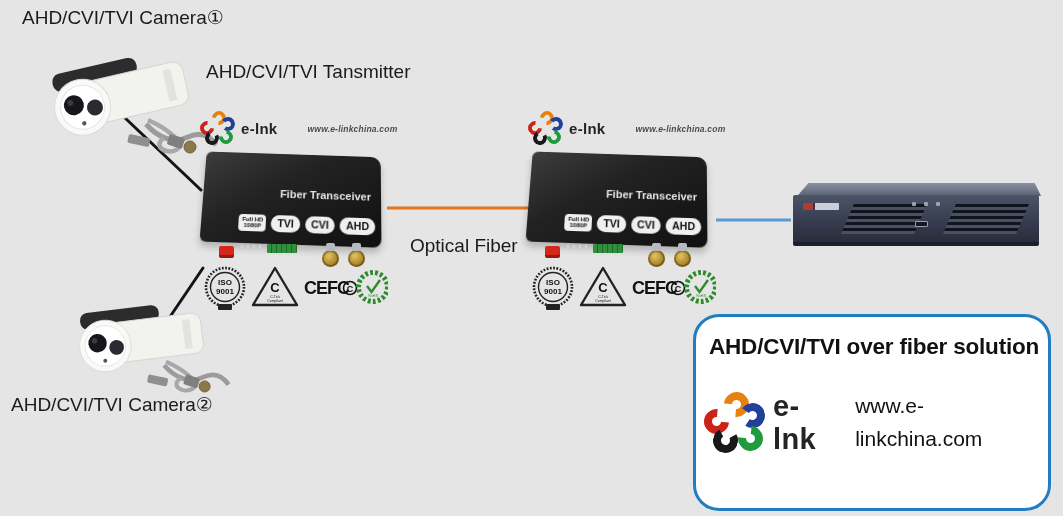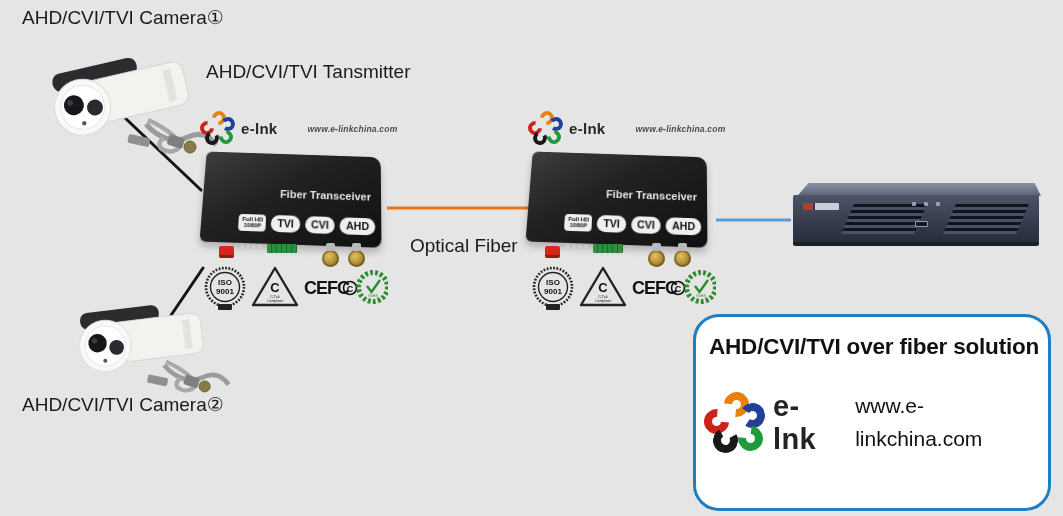--- a/index.html
+++ b/index.html
@@ -87,21 +87,21 @@
   <svg class="lines-overlay">
     <line x1="124" y1="117" x2="201" y2="190" stroke="#141414" stroke-width="3" stroke-linecap="round"></line>
     <line x1="157" y1="336" x2="203" y2="268" stroke="#141414" stroke-width="3" stroke-linecap="round"></line>
     <line x1="387" y1="208" x2="533" y2="208" stroke="#E2751D" stroke-width="3"></line>
     <line x1="716" y1="220" x2="791" y2="220" stroke="#5B9BD5" stroke-width="3"></line>
   </svg>
 
   <div class="label" style="left:22px; top:6px;">AHD/CVI/TVI Camera①</div>
   <div class="label" style="left:206px; top:61px;">AHD/CVI/TVI Tansmitter</div>
   <div class="label" style="left:410px; top:226px;margin-top:9px;">Optical Fiber</div>
-  <div class="label" style="left:22px; top:393px;">AHD/CVI/TVI Camera②</div>
+  <div class="label" style="left:11px; top:393px;">AHD/CVI/TVI Camera②</div>
 
   <div class="camera" style="left:28px; top:40px; width:190px; height:125px;">
     <svg width="190" height="125" viewBox="0 0 190 125">
       <g transform="rotate(-13 95 60)">
         <rect x="30" y="20" width="86" height="18" rx="8" fill="#2c2c2e"></rect>
         <rect x="48" y="34" width="112" height="44" rx="10" fill="#f2f2ef" stroke="#d5d5d2"></rect>
         <rect x="140" y="40" width="8" height="32" fill="#e2e2df"></rect>
         <circle cx="54" cy="58" r="28" fill="#f9f9f7" stroke="#dcdcd8"></circle>
         <circle cx="54" cy="58" r="22" fill="#ffffff" stroke="#e6e6e2"></circle>
         <circle cx="46" cy="54" r="10" fill="#17171a"></circle>

